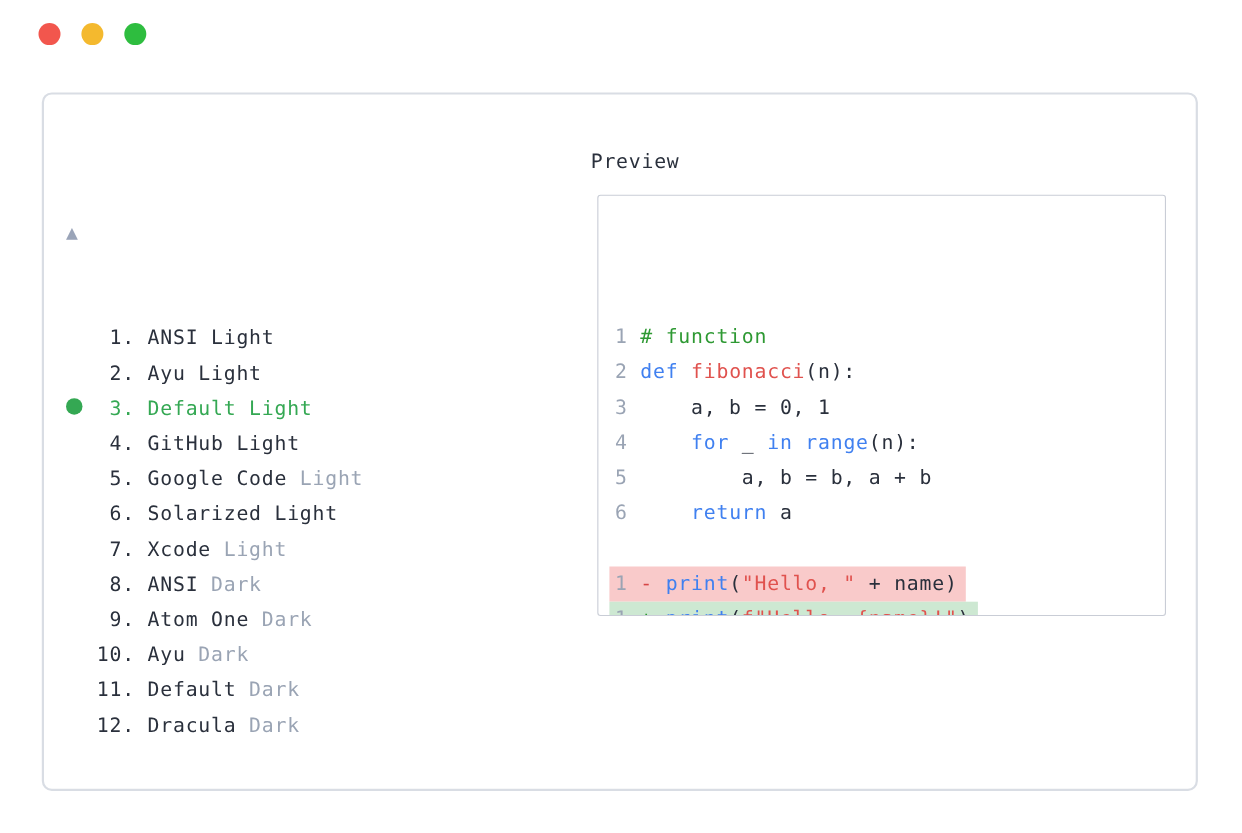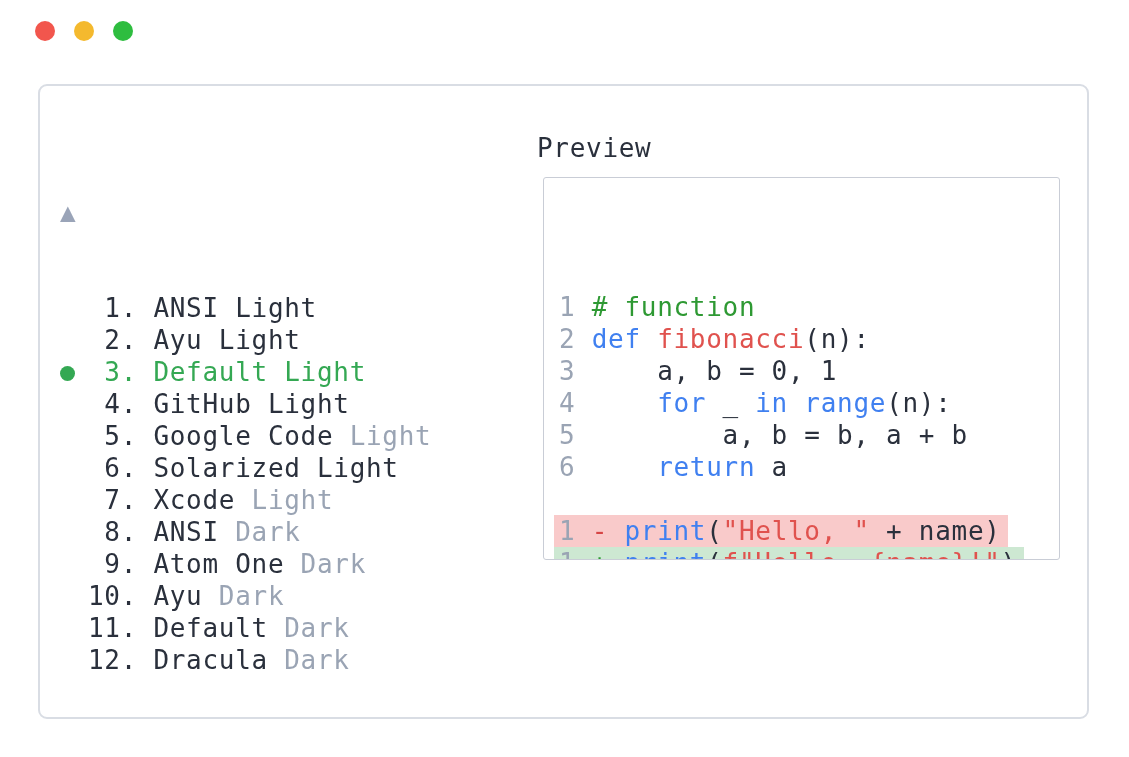--- a/index.html
+++ b/index.html
@@ -16,21 +16,21 @@
   .light { width: 20px; height: 20px; border-radius: 50%; }
 
   
   .panel {
     position: absolute; left: 38px; top: 84px;
     width: 1047px; height: 631px;
     border: 2px solid #d9dde4; border-radius: 9px;
     background: #ffffff;
   }
 
-  .mono { font-size: 26px; letter-spacing: 0.7px; line-height: 32px; white-space: pre; }
+  .mono { font-size: 18px; letter-spacing: 0.7px; line-height: 32px; white-space: pre; }
 
   
   .left-col { position: absolute; left: 20px; top: 46px; color: #2a303c; }
   .row { height: 32px; }
   .prompt-row { color: #2a303c; }
   .scroll-up { color: #9aa4b8; }
   .marker { display: inline-block; width: 28px; }
   .dot { display: inline-block; width: 15px; height: 15px; border-radius: 50%; }
 
   

